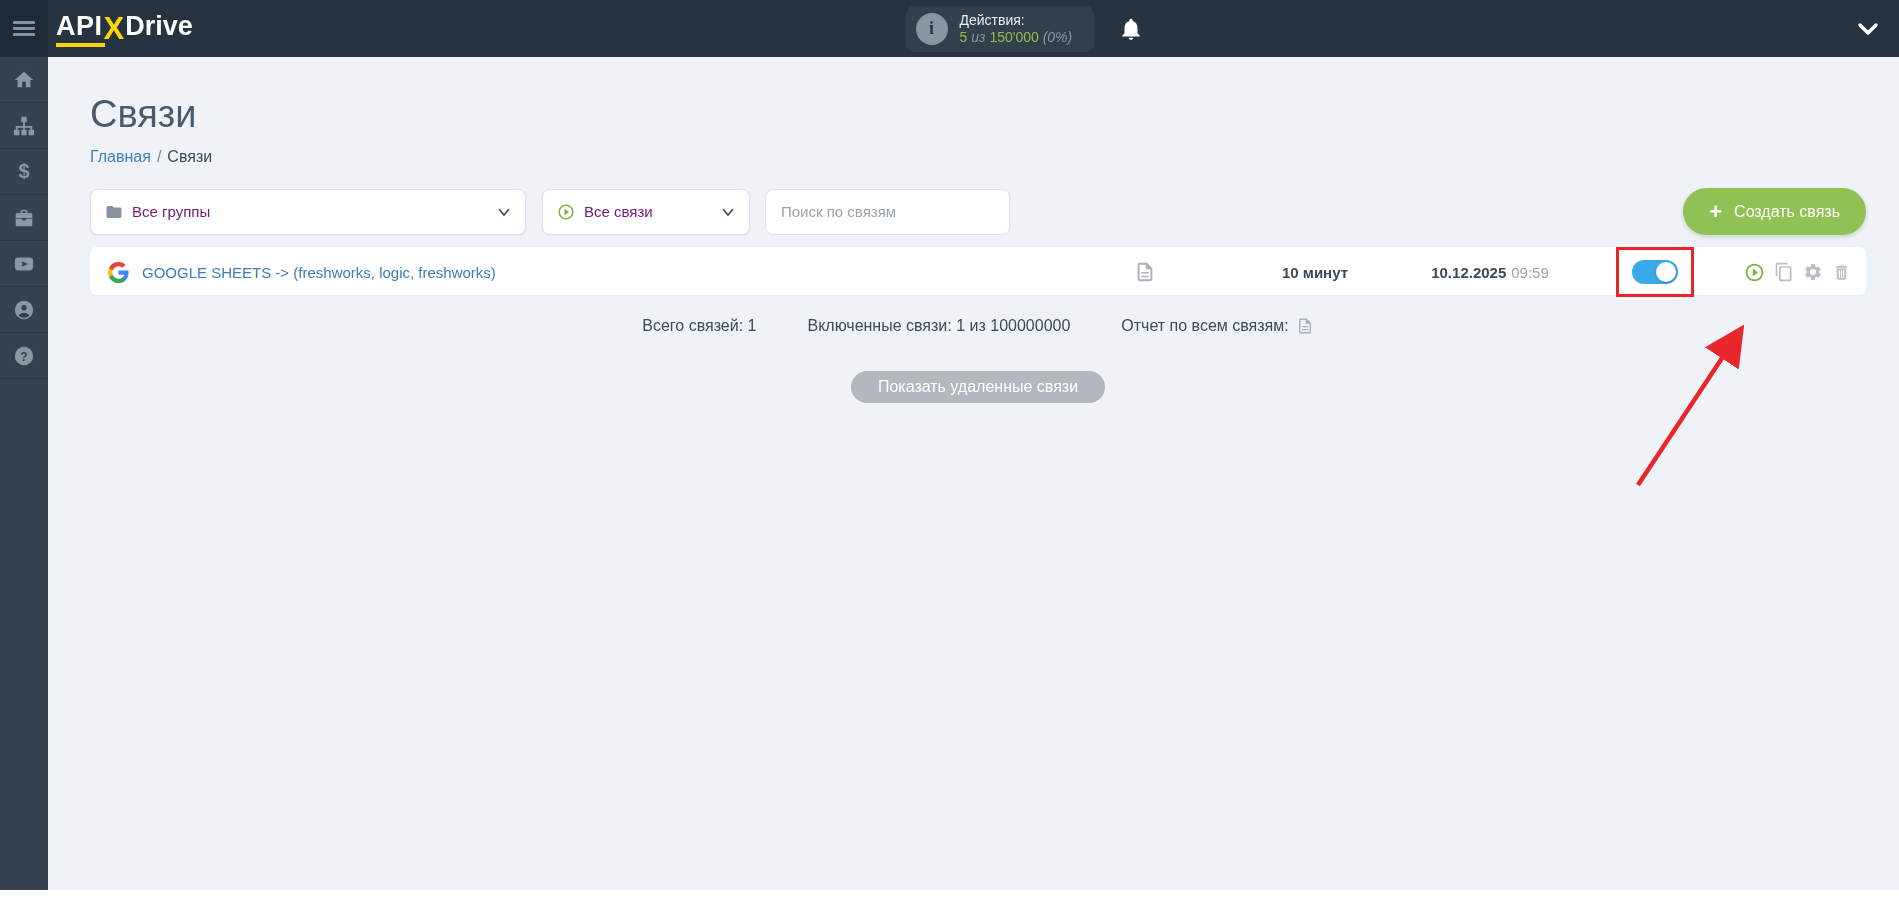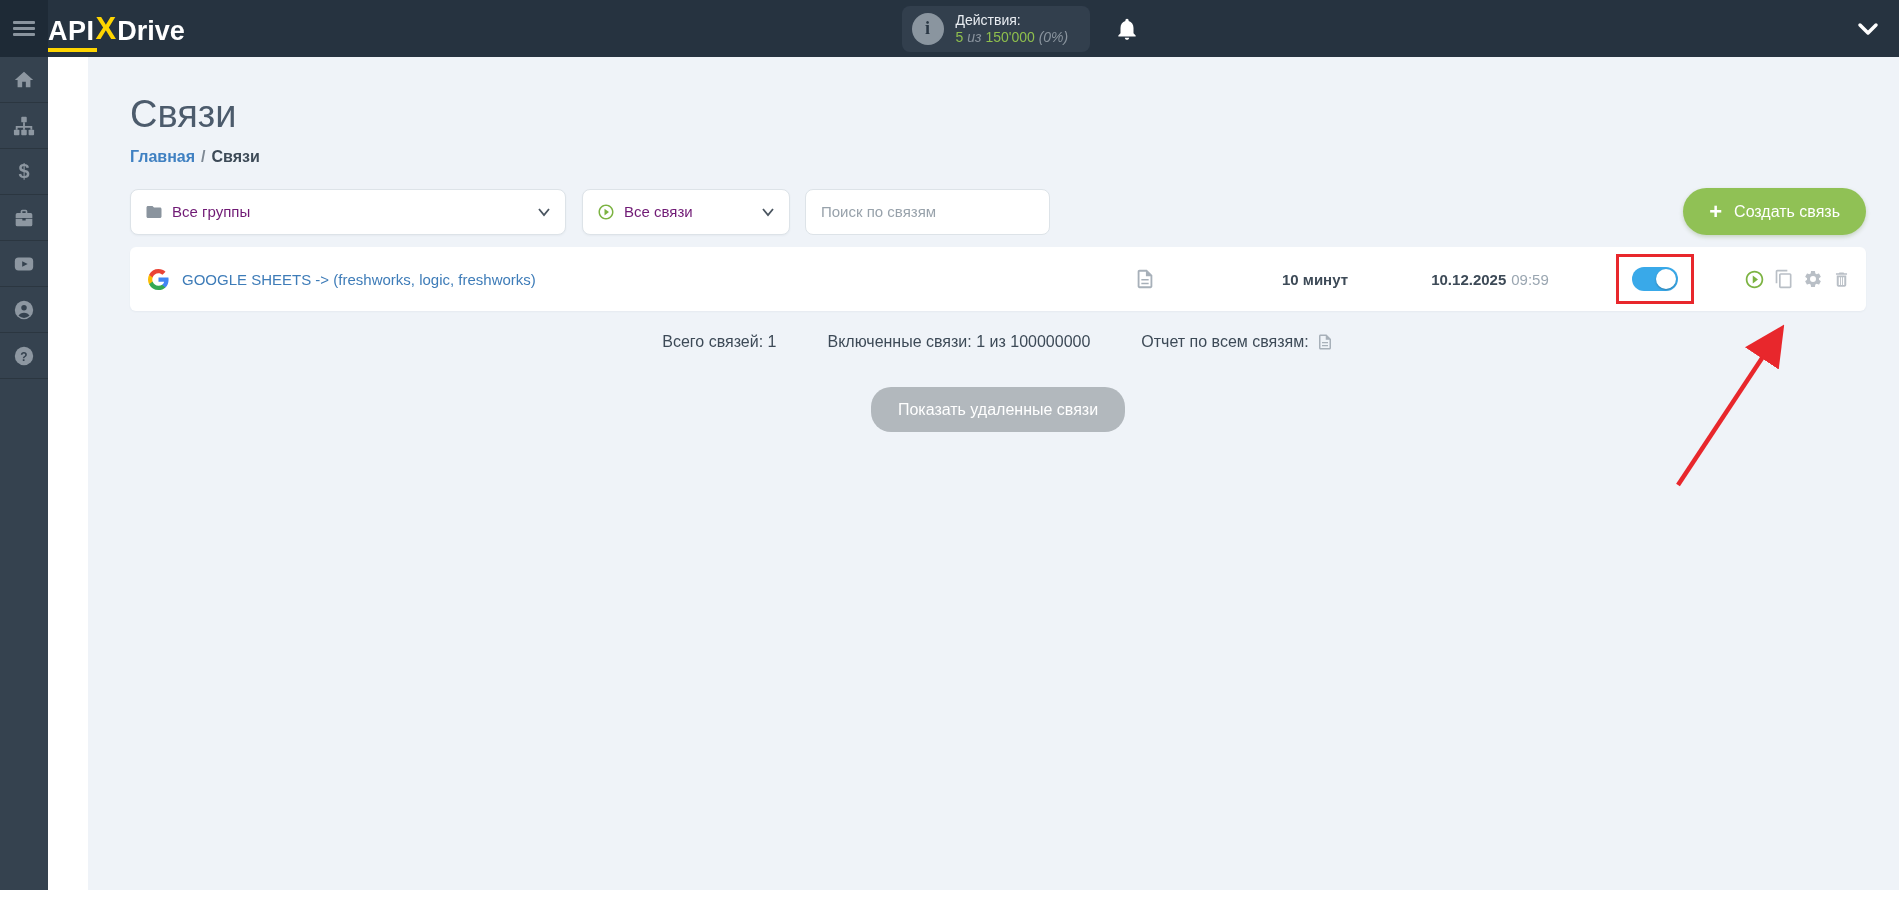--- a/index.html
+++ b/index.html
@@ -3,21 +3,21 @@
 <meta charset="utf-8">
 <style>
   * { margin:0; padding:0; box-sizing:border-box; }
   html,body { width:1899px; height:907px; overflow:hidden; background:#fff;
     font-family:"Liberation Sans","DejaVu Sans",sans-serif; }
 
   
   .topbar { height:57px; background:#263340; display:flex; align-items:center; position:relative; }
   .burger-box { width:48px; height:57px; background:#1e2a36; display:flex; align-items:center; justify-content:center; flex:0 0 48px; cursor:pointer; }
   .burger span { display:block; width:22px; height:3px; background:#8a949e; border-radius:1px; margin:3px 0; }
-  .logo { display:flex; align-items:flex-end; margin-left:0; cursor:pointer; }
+  .logo { display:flex; align-items:flex-start; margin-left:8px; cursor:pointer; }
   .logo .p1 { color:#fff; font-size:27px; font-weight:bold; letter-spacing:.5px; position:relative; }
   .logo .p1::after { content:""; position:absolute; left:0; right:-2px; bottom:-5px; height:4px; background:#ffd500; }
   .logo .px { color:#ffd500; font-size:31px; font-weight:bold; margin:0 1px; }
   .logo .p3 { color:#fff; font-size:27px; font-weight:bold; }
 
   .actions-badge { margin-left:auto; background:#323f4d; border-radius:8px; height:46px; padding:6px 22px 6px 10px; display:flex; align-items:center; gap:12px; cursor:pointer; }
   .info-circle { width:32px; height:32px; border-radius:50%; background:#8a959f; color:#2a3744; font-weight:bold; font-size:18px; display:flex; align-items:center; justify-content:center; font-family:"Liberation Serif",serif; }
   .actions-text { line-height:17px; font-size:14px; }
   .actions-label { color:#e9edf2; }
   .g { color:#8fbf4d; } .muted-i { color:#8a949e; font-style:italic; }
@@ -30,61 +30,61 @@
   .userplan { color:#96a2ae; font-size:13px; }
   .userplan b { color:#fff; }
   .top-chevron { margin-left:auto; margin-right:20px; cursor:pointer; }
 
   
   .app-body { display:flex; height:833px; }
   .sidebar { width:48px; background:#35424f; flex:0 0 48px; display:flex; flex-direction:column; }
   .side-item { height:46px; display:flex; align-items:center; justify-content:center; border-bottom:1px solid rgba(0,0,0,.18); color:#8d97a1; cursor:pointer; font-size:20px; }
   .side-item svg { display:block; }
 
-  .content { flex:1; background:#eff3f8; position:relative; padding:36px 33px 12px 42px; overflow:hidden;margin-left:40px; }
+  .content { flex:1; background:#eff3f8; position:relative; padding:36px 33px 12px 42px; overflow:hidden; }
 
   .page-title { font-size:38px; color:#4c5b6c; }
-  .breadcrumb { margin-top:12px; font-size:16px;font-weight:bold; }
+  .breadcrumb { margin-top:12px; font-size:16px; }
   .breadcrumb .home { color:#4081c2; text-decoration:none; cursor:pointer; }
   .breadcrumb .sep { color:#7d8893; margin:0 6px; }
   .breadcrumb .cur { color:#3d4a57; }
 
   .filters { margin-top:22px; display:flex; align-items:center; }
   .dd { background:#fff; border:1px solid #dde3e8; border-radius:8px; height:46px; display:flex; align-items:center; padding:0 14px; cursor:pointer; box-shadow:0 1px 2px rgba(50,70,90,.05); }
   .dd-groups { width:436px; margin-right:16px; }
   .dd-links { width:208px; margin-right:15px; }
   .dd-label { font-size:15px; color:#701a75; margin-left:9px; flex:1; }
   .chev { flex:0 0 14px; }
   .search { width:245px; height:46px; background:#fff; border:1px solid #dde3e8; border-radius:8px; padding:0 15px; font-size:15px; color:#3d4a57; outline:none; }
   .search::placeholder { color:#98a2ab; }
   .create-btn { margin-left:auto; background:#90c155; border:none; color:#fff; font-size:16px; height:47px; padding:0 26px; border-radius:24px; display:flex; align-items:center; gap:12px; cursor:pointer; box-shadow:0 2px 4px rgba(80,120,40,.25); }
   .create-btn .plus { font-size:22px; font-weight:bold; line-height:1; }
 
   .thead { margin-top:26px; display:grid; grid-template-columns:minmax(0,1fr) 150px 190px 160px 296px; align-items:center; font-size:11px; font-weight:bold; letter-spacing:.5px; color:#a3adb8; }
   .thead .c { text-align:center; }
   .thead .first { text-align:left; padding-left:2px; }
 
-  .row-card { margin-top:12px; background:#fff; border-radius:6px; height:64px; display:grid; grid-template-columns:minmax(0,1fr) 150px 190px 160px 170px 126px; align-items:center; box-shadow:0 1px 2px rgba(50,70,90,.05); }
+  .row-card { margin-top:12px; background:#fff; border-radius:6px; height:48px; display:grid; grid-template-columns:minmax(0,1fr) 150px 190px 160px 170px 126px; align-items:center; box-shadow:0 1px 2px rgba(50,70,90,.05); }
   .cell { display:flex; align-items:center; justify-content:center; }
   .name-cell { justify-content:flex-start; padding-left:18px; gap:13px; }
   .row-link { color:#3e7cb8; font-size:15px; text-decoration:none; cursor:pointer; }
   .val { font-size:15px; font-weight:bold; color:#3d4a57; }
   .time { font-weight:normal; color:#9aa6b1; margin-left:5px; }
 
   .red-box { border:3px solid #e8272c; padding:10px 13px; display:flex; }
   .toggle { width:46px; height:24px; background:#39a9e9; border-radius:13px; position:relative; cursor:pointer; }
   .toggle .knob { position:absolute; top:2px; right:2px; width:20px; height:20px; background:#fff; border-radius:50%; box-shadow:0 1px 2px rgba(0,0,0,.25); }
   .acts { display:flex; align-items:center; gap:9px; justify-content:flex-start; padding-left:4px; }
   .ic-btn { cursor:pointer; display:flex; }
 
   .summary { margin-top:22px; display:flex; justify-content:center; gap:51px; font-size:16px; color:#3d4a57; align-items:center; }
   .summary .rep { display:flex; align-items:center; gap:7px; }
 
   .deleted-wrap { margin-top:36px; display:flex; justify-content:center; }
-  .deleted-btn { background:#b2b8bd; color:#fff; border:none; font-size:16px; height:45px; padding:0 27px; border-radius:20px; cursor:pointer; }
+  .deleted-btn { background:#b2b8bd; color:#fff; border:none; font-size:16px; height:32px; padding:0 27px; border-radius:20px; cursor:pointer; }
 
   .annot-arrow { position:absolute; left:1578px; top:261px; pointer-events:none; }
 
   .footer-strip { height:17px; background:#fff; }
 </style>
 </head>
 <body>
 
 <div class="topbar">
   <div class="burger-box">

